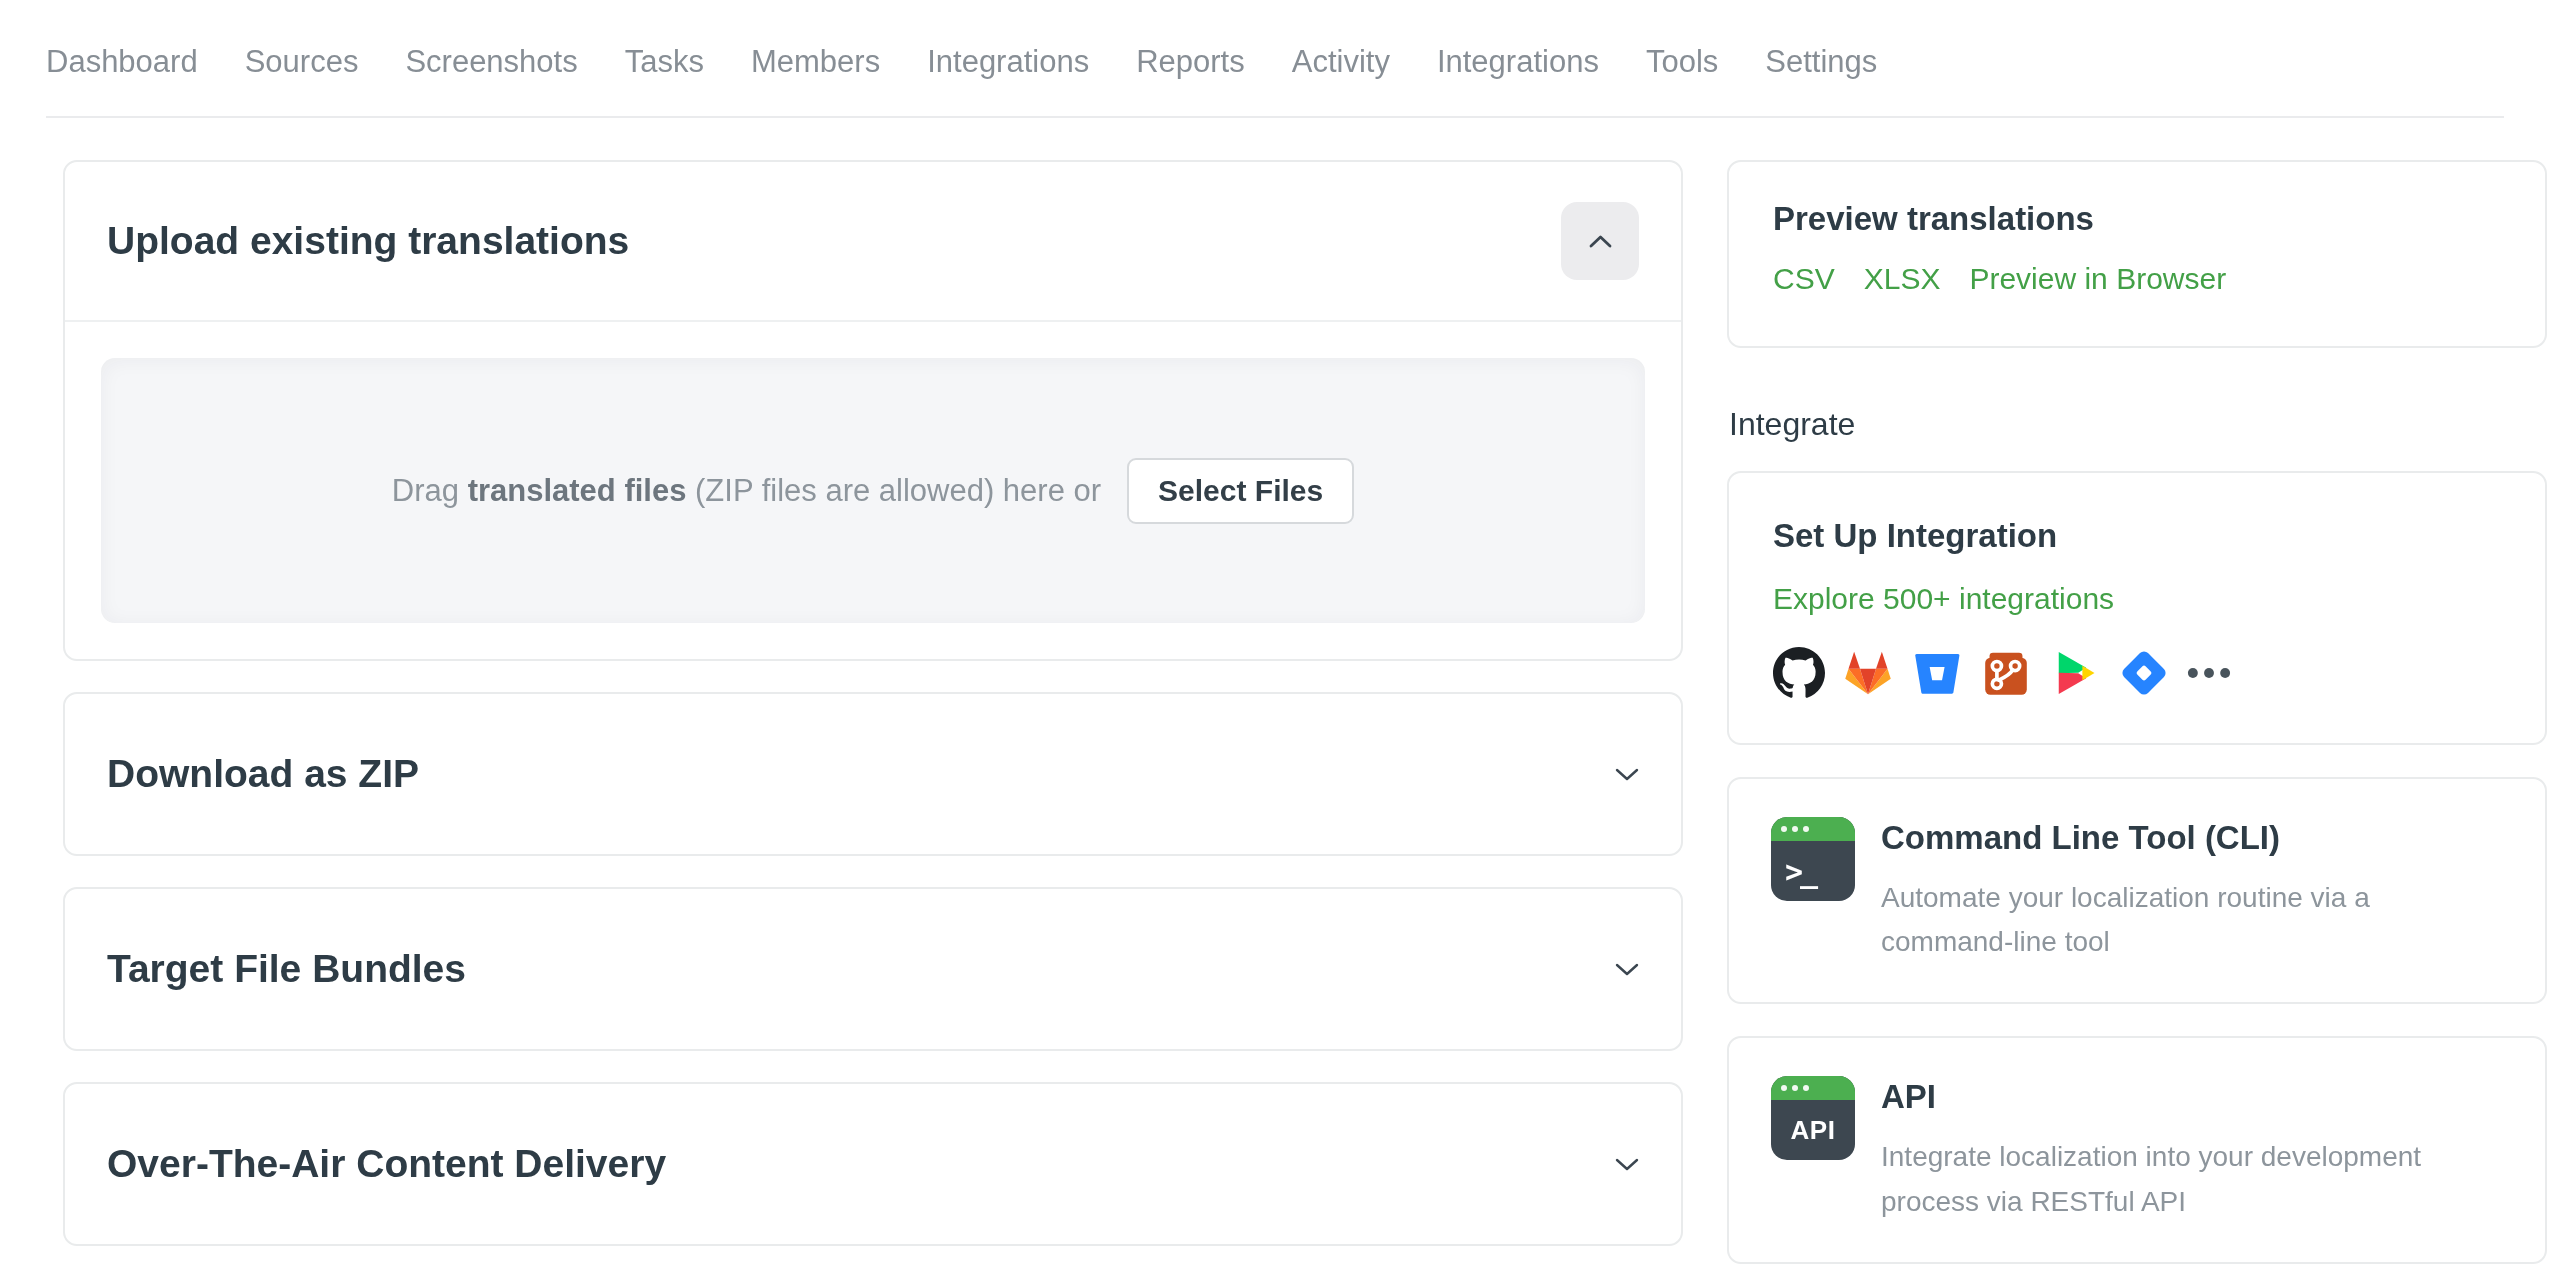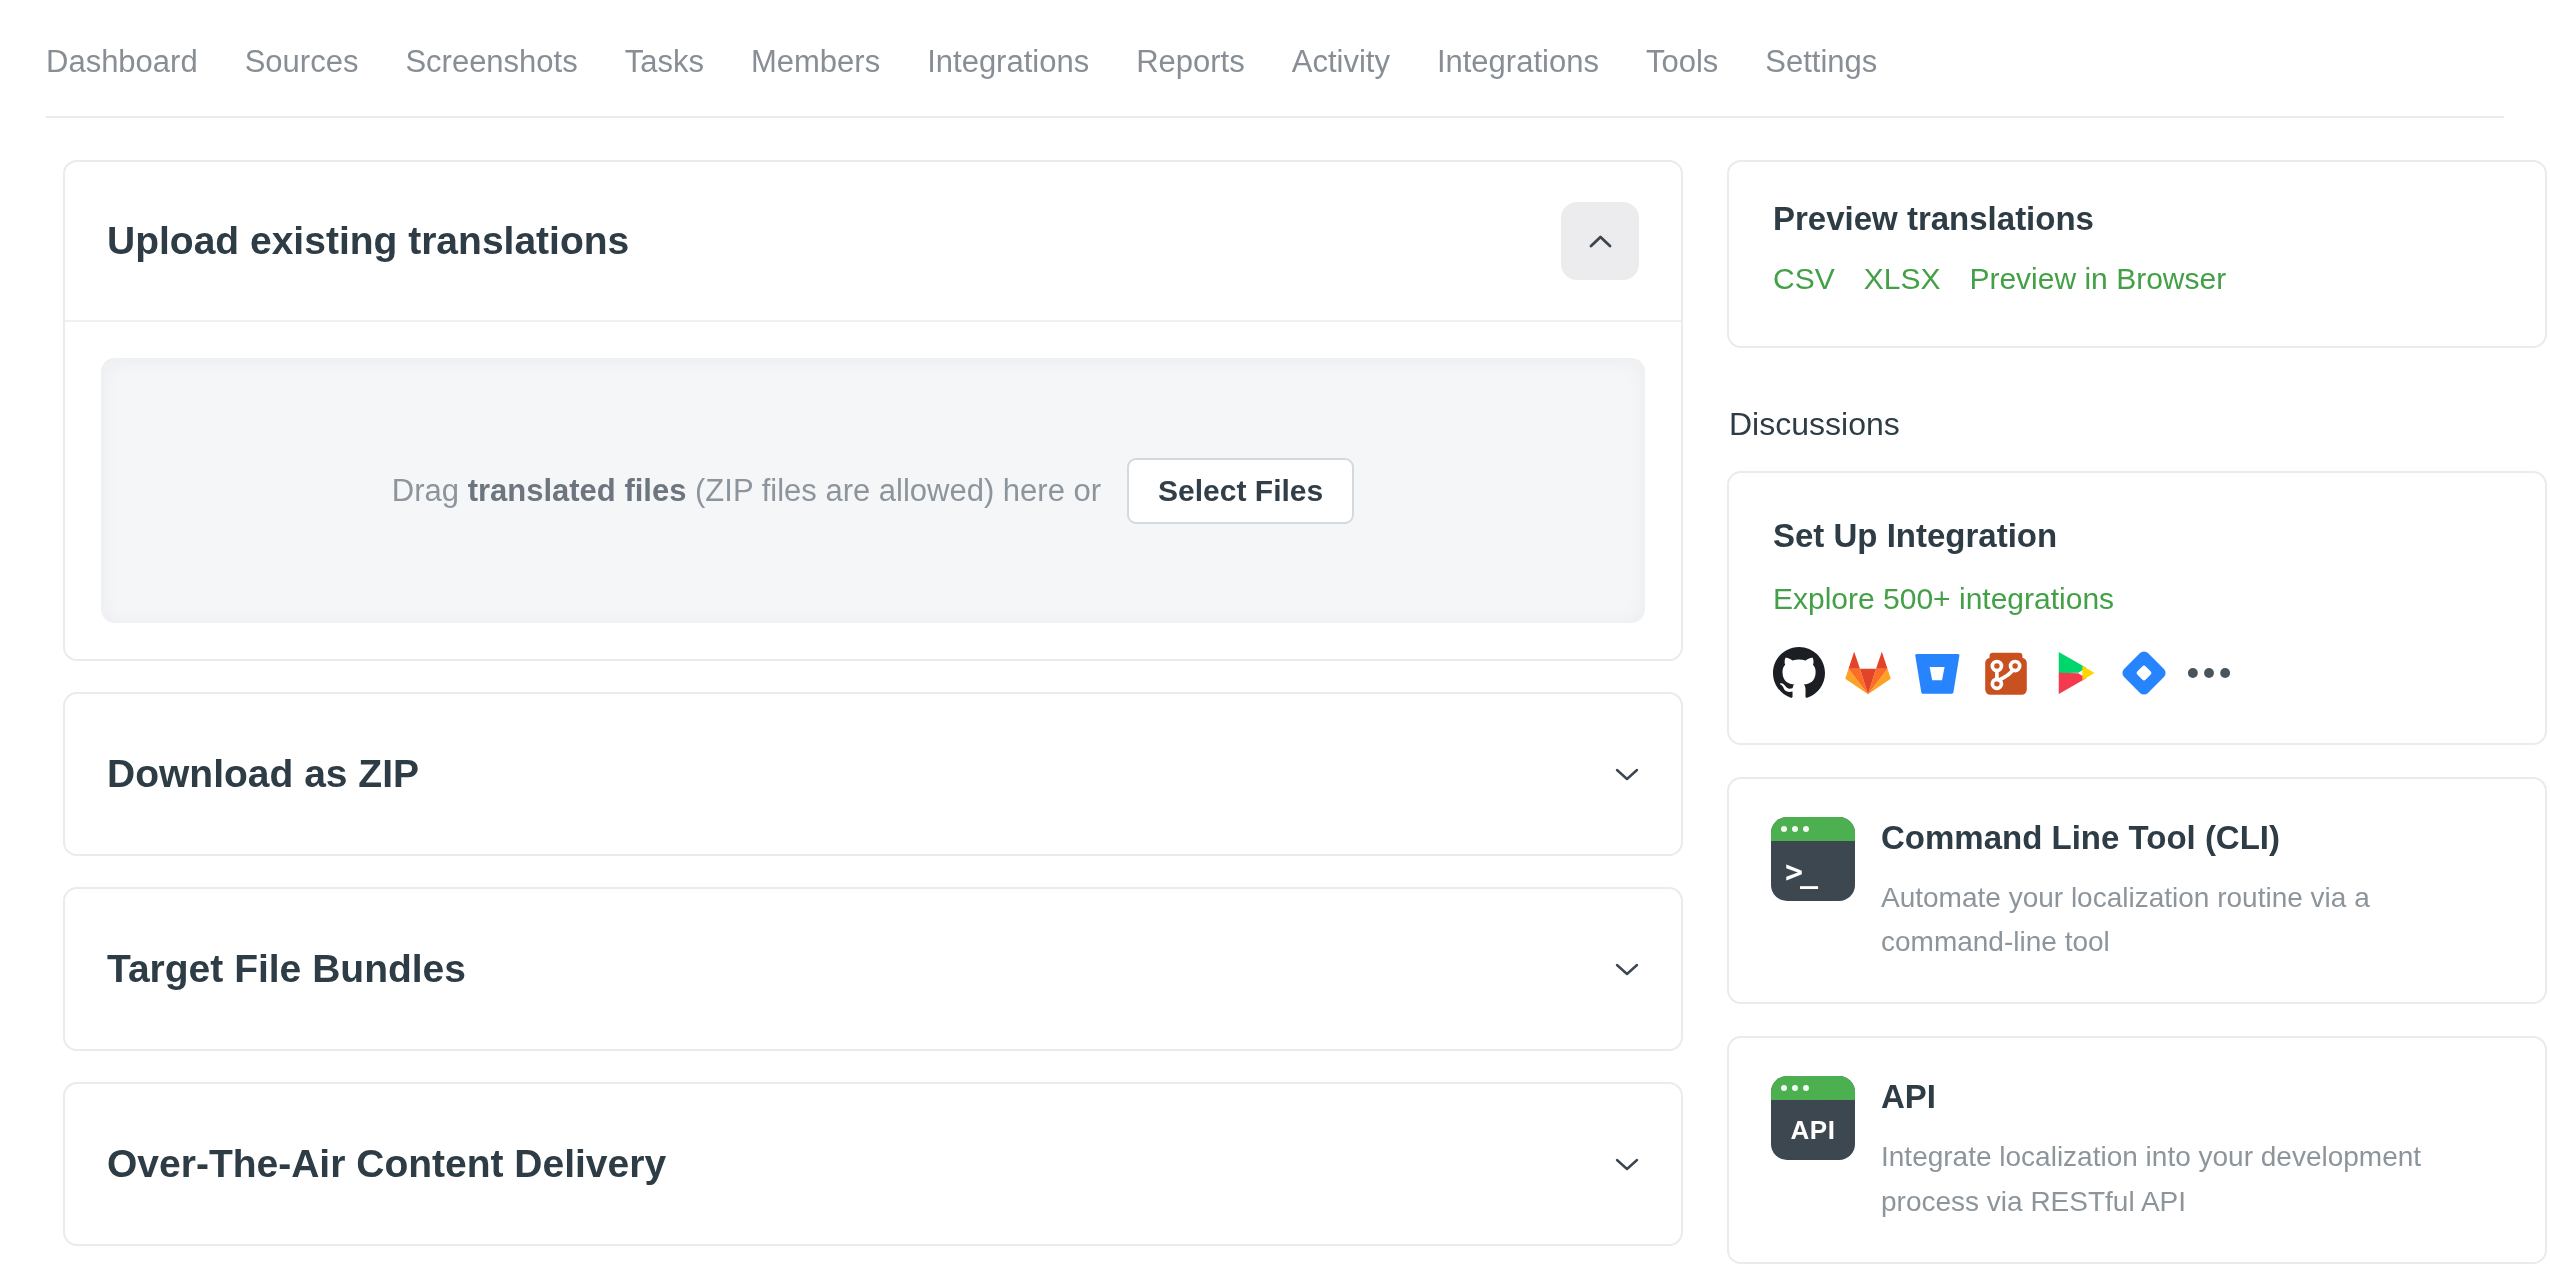--- a/index.html
+++ b/index.html
@@ -179,21 +179,21 @@
 
     <section class="card preview-card">
       <h3 class="side-title">Preview translations</h3>
       <div class="preview-links">
         <a class="green-link">CSV</a>
         <a class="green-link">XLSX</a>
         <a class="green-link">Preview in Browser</a>
       </div>
     </section>
 
-    <h3 class="automation-heading">Discussions</h3>
+    <h3 class="automation-heading">Integrate</h3>
 
     <section class="card integration-card">
       <h3 class="side-title">Set Up Integration</h3>
       <a class="green-link">Explore 500+ integrations</a>
       <div class="icons-row">
 
         <svg class="brand-icon" viewBox="0 0 16 16">
           <path fill="#1b1f23" fill-rule="evenodd" d="M8 0C3.58 0 0 3.58 0 8c0 3.54 2.29 6.53 5.47 7.59.4.07.55-.17.55-.38 0-.19-.01-.82-.01-1.49-2.01.37-2.53-.49-2.69-.94-.09-.23-.48-.94-.82-1.13-.28-.15-.68-.52-.01-.53.63-.01 1.08.58 1.23.82.72 1.21 1.87.87 2.33.66.07-.52.28-.87.51-1.07-1.78-.2-3.64-.89-3.64-3.95 0-.87.31-1.59.82-2.15-.08-.2-.36-1.02.08-2.12 0 0 .67-.21 2.2.82.64-.18 1.32-.27 2-.27s1.36.09 2 .27c1.53-1.04 2.2-.82 2.2-.82.44 1.1.16 1.92.08 2.12.51.56.82 1.27.82 2.15 0 3.07-1.87 3.75-3.65 3.95.29.25.54.73.54 1.48 0 1.07-.01 1.93-.01 2.2 0 .21.15.46.55.38A8.01 8.01 0 0 0 16 8c0-4.42-3.58-8-8-8z"></path>
         </svg>
 

